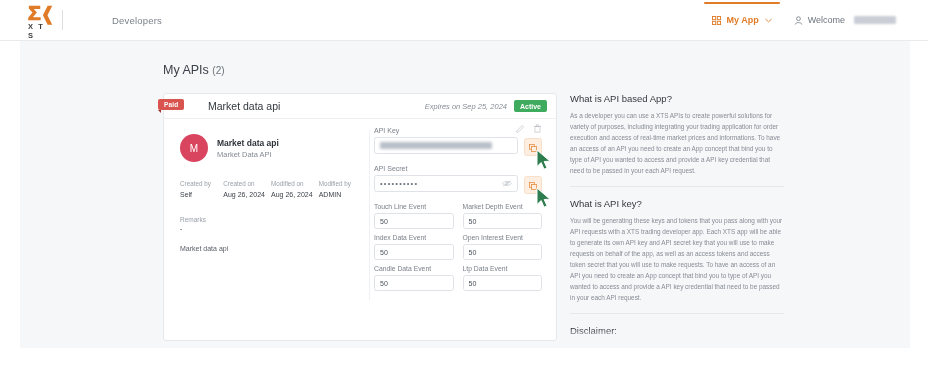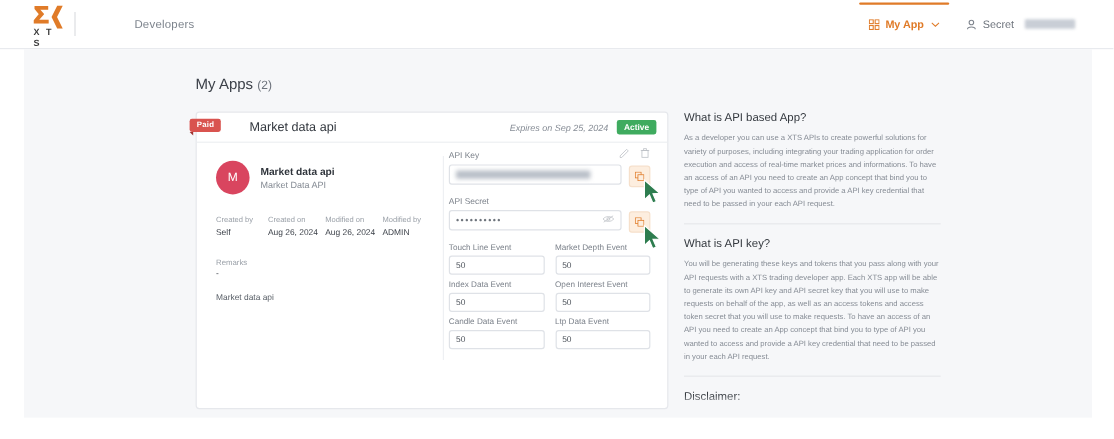--- a/index.html
+++ b/index.html
@@ -186,31 +186,31 @@
       </div>
 
 
       <div class="navitem">
         <span>
           <svg width="9" height="9" viewBox="0 0 10 10">
               <circle cx="5" cy="3" r="2.1" fill="none" stroke="#80868f"></circle>
               <path d="M1.4 9.4 C1.4 6.6 8.6 6.6 8.6 9.4" fill="none" stroke="#80868f"></path>
             </svg>
         </span>
-        <span>Secret</span>
+        <span>Welcome</span>
         <span class="redact"></span>
       </div>
 
     </div>
   </div>
 
   <div class="page">
 
     <div class="page-title">
-      <span>My Apps</span>
+      <span>My APIs</span>
       <span class="count">(2)</span>
     </div>
 
     <div class="card">
 
       <div class="card-head">
         <div class="paid-badge">Paid</div>
         <div class="card-head-title">Market data api</div>
         <div class="card-head-right">
           <span class="expires">Expires on Sep 25, 2024</span>

